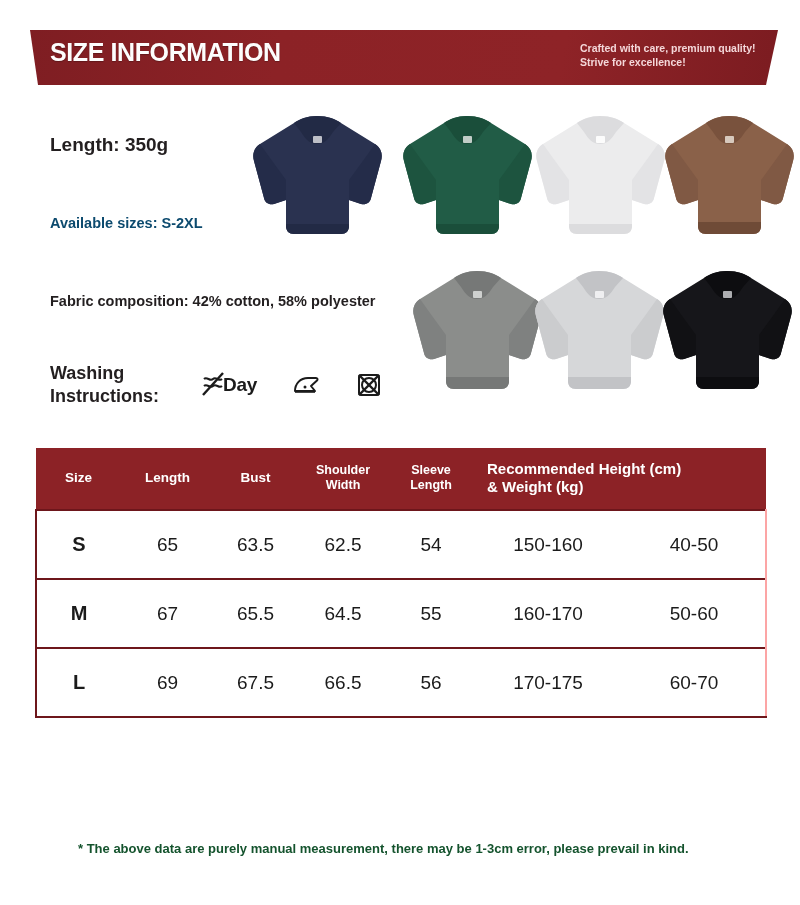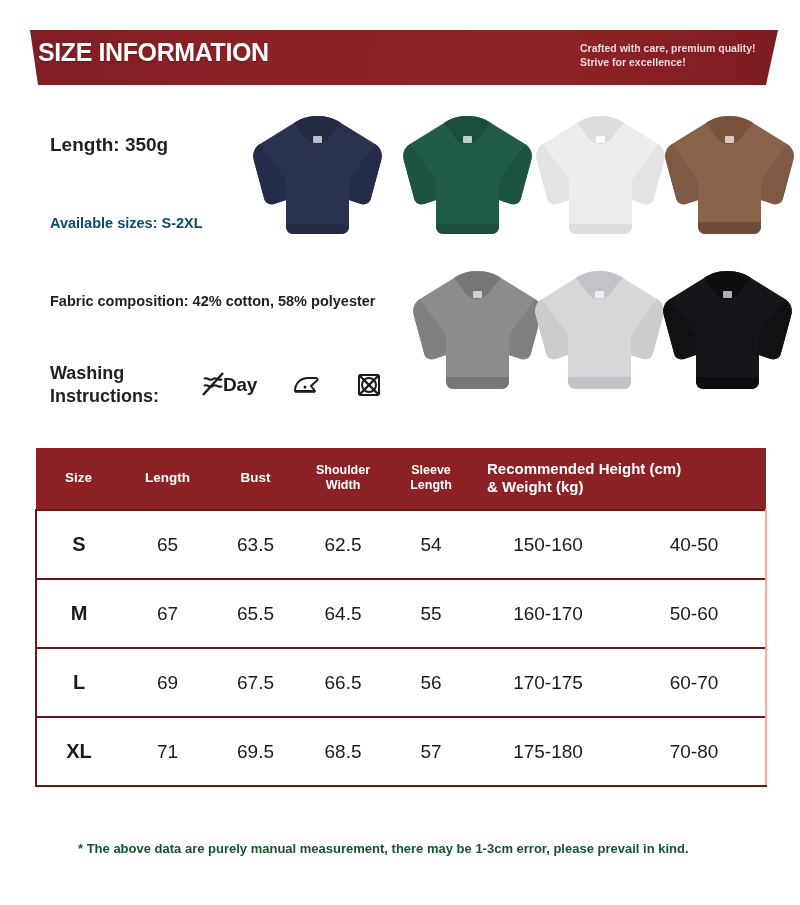--- a/index.html
+++ b/index.html
@@ -26,21 +26,21 @@
     position: absolute;
     left: 0; top: 0;
     width: 800px; height: 55px;
     background: #8c2025;
     background: linear-gradient(100deg, #7d1d22 0%, #8c2226 35%, #8e2327 70%, #7a1b20 100%);
     -webkit-clip-path: polygon(30px 0, 778px 0, 766px 55px, 38px 55px);
     clip-path: polygon(30px 0, 778px 0, 766px 55px, 38px 55px);
   }
   .banner-title {
     position: absolute;
-    left: 38px; top: 8px;
+    left: 50px; top: 8px;
     font-size: 25px;
     font-weight: bold;
     letter-spacing: -0.4px;
     color: #fdfdfd;
     text-shadow: 0 1px 1px rgba(0,0,0,0.25);
     white-space: nowrap;
   }
   .banner-tagline {
     position: absolute;
     right: 40px; top: 12px;
@@ -321,25 +321,16 @@
     </tr>
     <tr>
       <td class="col-size">L</td>
       <td class="cell-plain">69</td>
       <td class="cell-plain">67.5</td>
       <td class="cell-plain">66.5</td>
       <td class="cell-plain">56</td>
       <td class="cell-plain">170-175</td>
       <td class="cell-plain cell-last">60-70</td>
     </tr>
-    <tr>
-      <td class="col-size">XL</td>
-      <td class="cell-plain">71</td>
-      <td class="cell-plain">69.5</td>
-      <td class="cell-plain">68.5</td>
-      <td class="cell-plain">57</td>
-      <td class="cell-plain">175-180</td>
-      <td class="cell-plain cell-last">70-80</td>
-    </tr>
   </tbody>
 </table>
 
 <div class="footnote">* The above data are purely manual measurement, there may be 1-3cm error, please prevail in kind.</div>
 
 </body></html>

